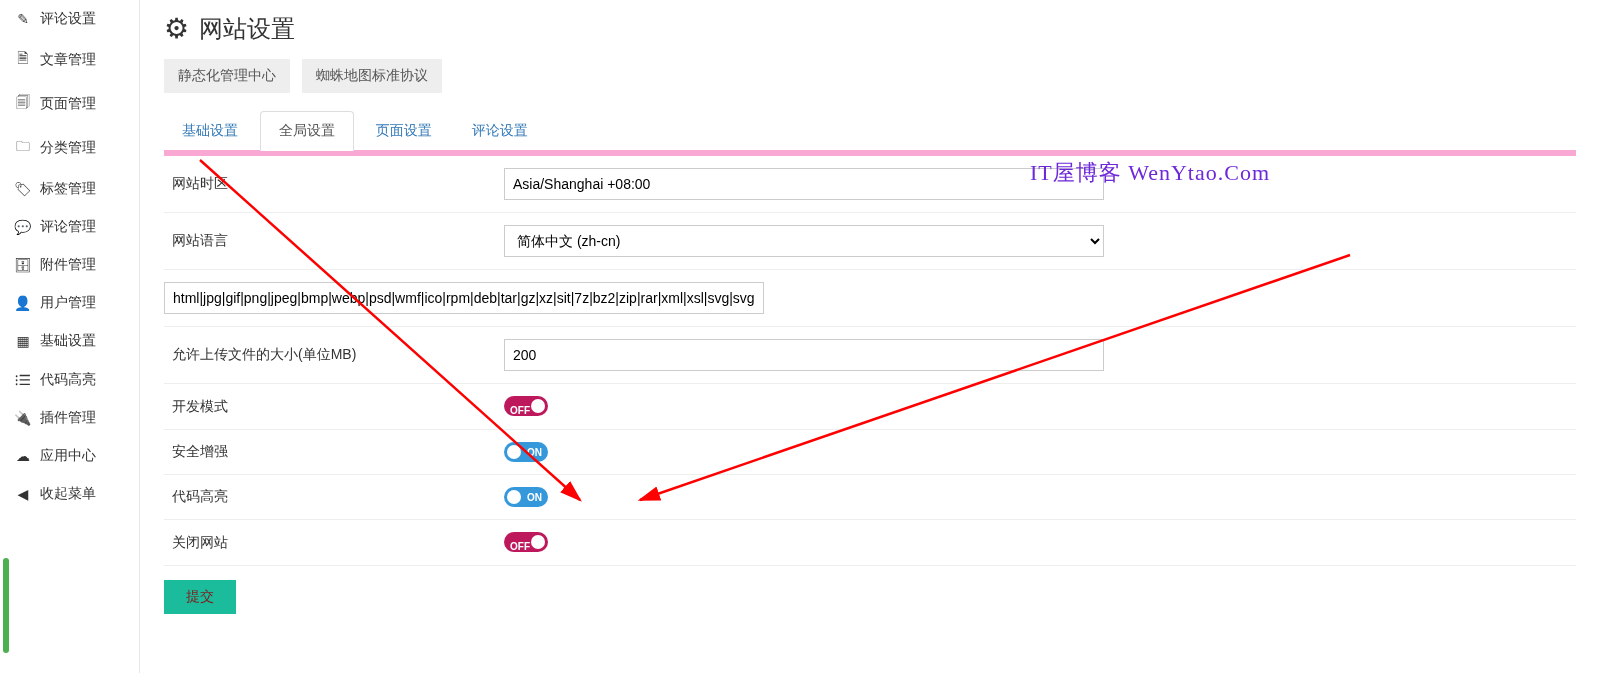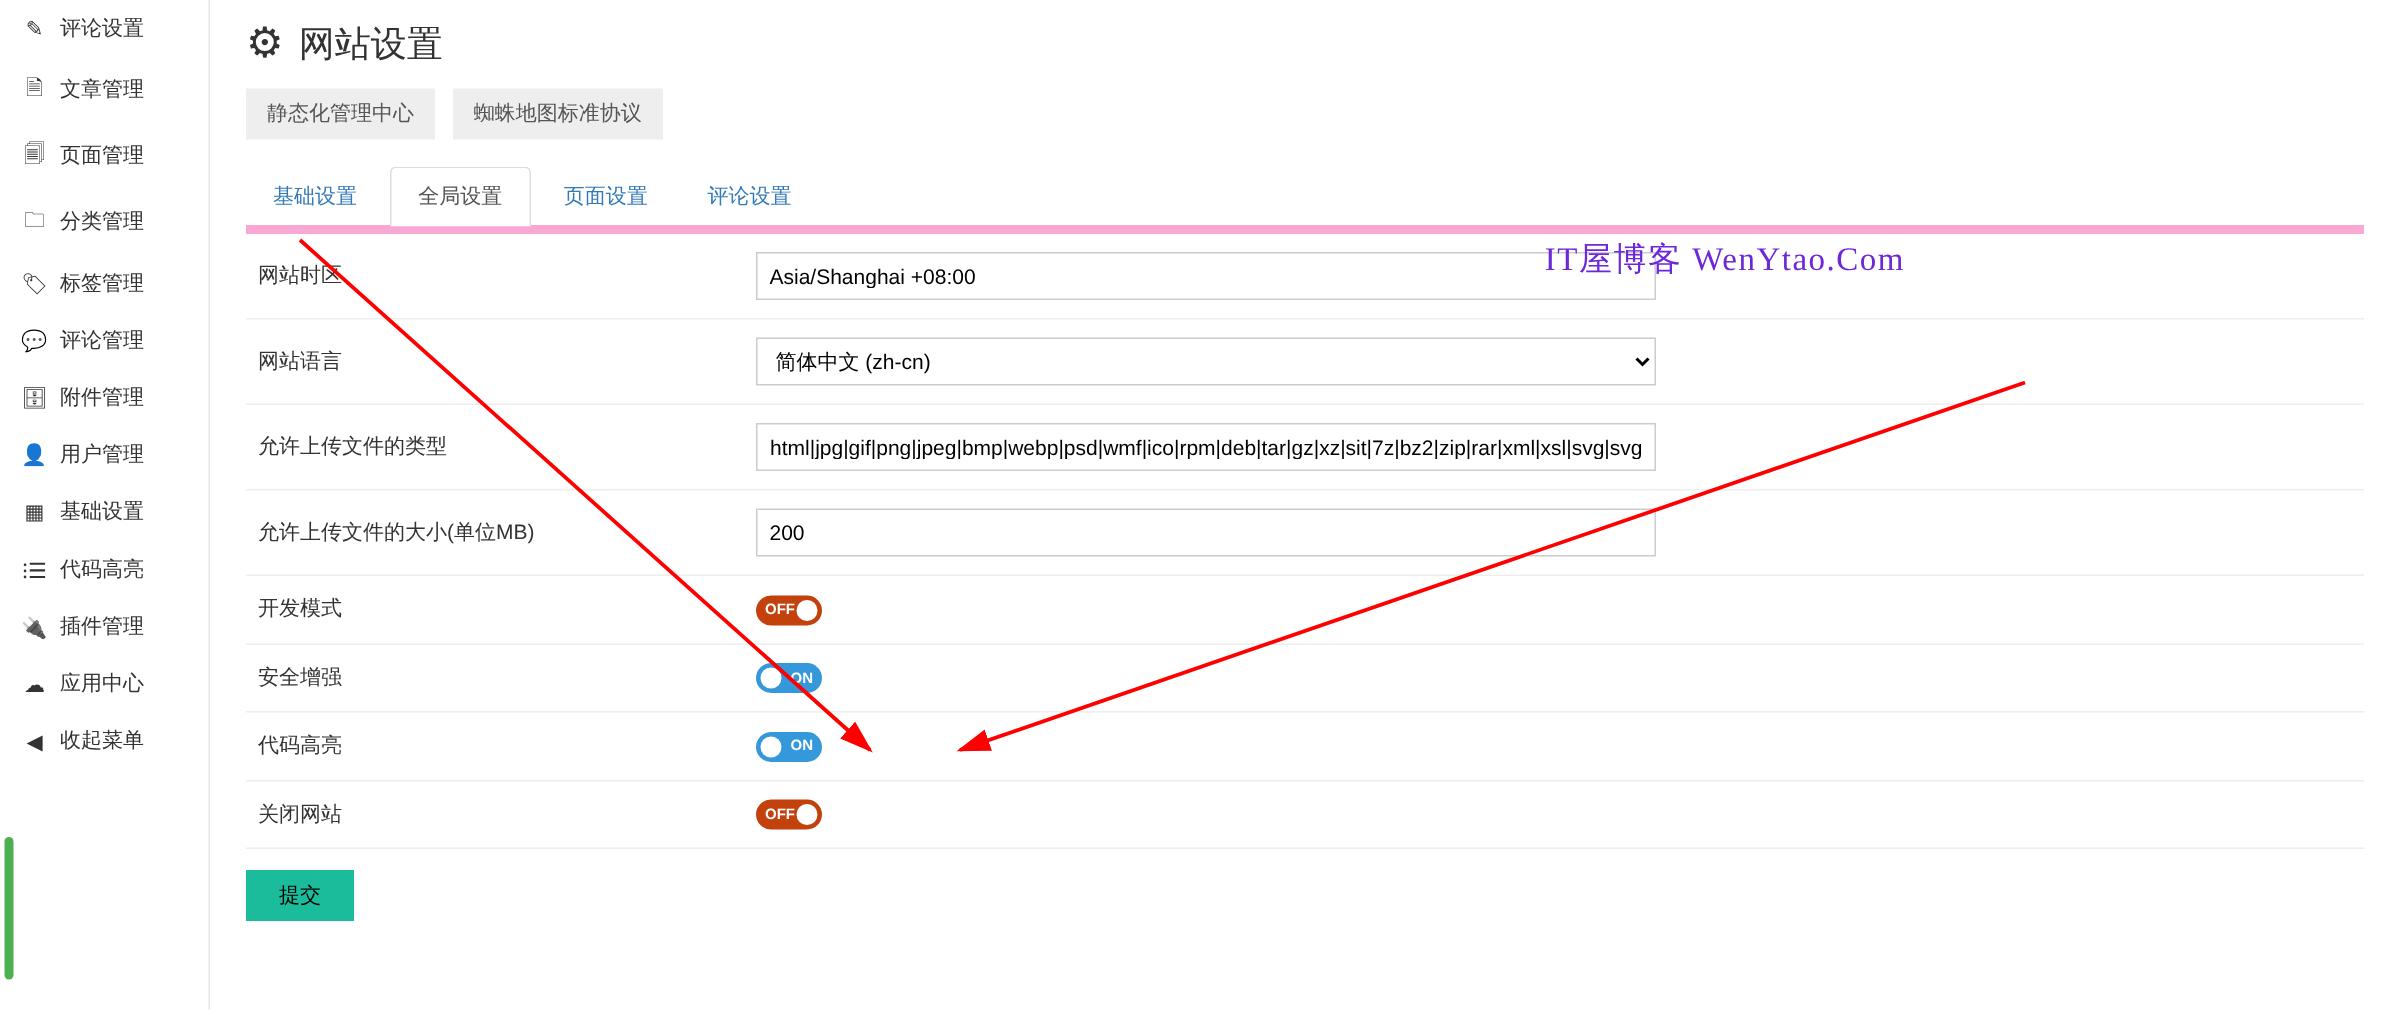--- a/index.html
+++ b/index.html
@@ -17,27 +17,27 @@
 .tabs { border-bottom: 6px solid #f9a8d4; margin-bottom: 0; }
 .tab { display: inline-block; padding: 10px 18px; color: #337ab7; cursor: pointer; font-size: 14px; position: relative; }
 .tab.active { color: #555; border: 1px solid #ddd; border-bottom: 1px solid #fff; margin-bottom: -1px; background: #fff; border-radius: 4px 4px 0 0; }
 .form-table { width: 100%; }
 .form-row { display: flex; align-items: center; border-bottom: 1px solid #eee; padding: 12px 0; }
 .form-row.highlight { background: #fdfde6; }
 .form-label { width: 340px; padding-left: 8px; }
 .form-control-wrap { flex: 1; max-width: 600px; }
 .form-control-wrap input[type="text"], .form-control-wrap select { width: 100%; padding: 6px 8px; border: 1px solid #ccc; font-size: 14px; height: 32px; background: #fff; }
 .toggle { display: inline-flex; align-items: center; width: 44px; height: 20px; border-radius: 10px; position: relative; cursor: pointer; font-size: 10px; color: #fff; font-weight: bold; padding: 0 6px; }
-.toggle.off { background: #c2410c; justify-content: flex-start; }
+.toggle.off { background: #be185d; justify-content: flex-start; align-items: flex-end; }
 .toggle.on { background: #3498db; justify-content: flex-end; }
 .toggle .knob { width: 14px; height: 14px; background: #fff; border-radius: 50%; position: absolute; top: 3px; }
 .toggle.off .knob { right: 3px; }
 .toggle.on .knob { left: 3px; }
 .submit-row { padding: 14px 0; }
-.submit-btn { background: #1abc9c; color: #000000; border: none; padding: 8px 22px; font-size: 14px; cursor: pointer; }
+.submit-btn { background: #1abc9c; color: #7f1d1d; border: none; padding: 8px 22px; font-size: 14px; cursor: pointer; }
 .watermark { position: absolute; top: 158px; right: 330px; color: #6d28d9; font-size: 22px; font-family: serif; letter-spacing: 1px; }
 .arrows-svg { position: absolute; top: 0; left: 0; pointer-events: none; z-index: 10; }
 .scroll-indicator { position: absolute; left: 3px; bottom: 20px; width: 6px; height: 95px; background: #4caf50; border-radius: 3px; }
 </style>
 </head>
 <body>
 
 <div class="container">
 
   <div class="sidebar">
@@ -125,21 +125,20 @@
       <div class="form-row">
         <div class="form-label">网站语言</div>
         <div class="form-control-wrap">
           <select>
             <option>简体中文 (zh-cn)</option>
           </select>
         </div>
       </div>
 
       <div class="form-row">
-        <div class="form-label">允许上传文件的类型</div>
         <div class="form-control-wrap">
           <input type="text" value="html|jpg|gif|png|jpeg|bmp|webp|psd|wmf|ico|rpm|deb|tar|gz|xz|sit|7z|bz2|zip|rar|xml|xsl|svg|svgz|" style="">
         </div>
       </div>
 
       <div class="form-row">
         <div class="form-label">允许上传文件的大小(单位MB)</div>
         <div class="form-control-wrap">
           <input type="text" value="200" style="">
         </div>

